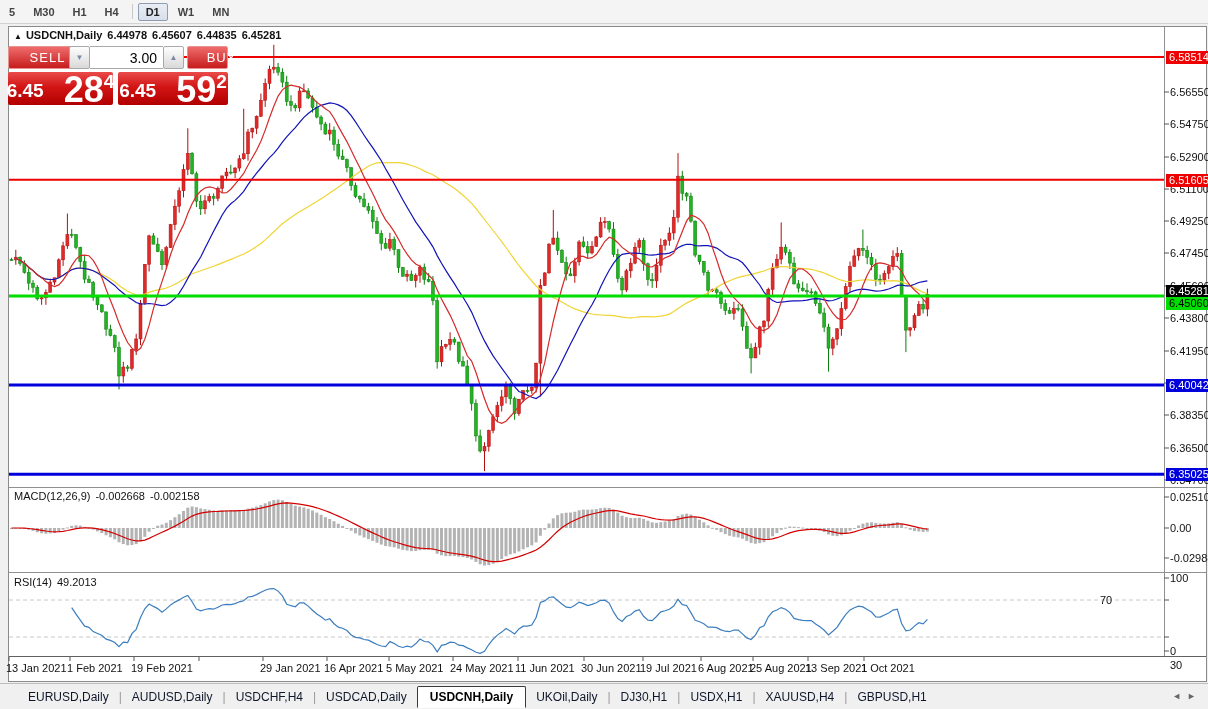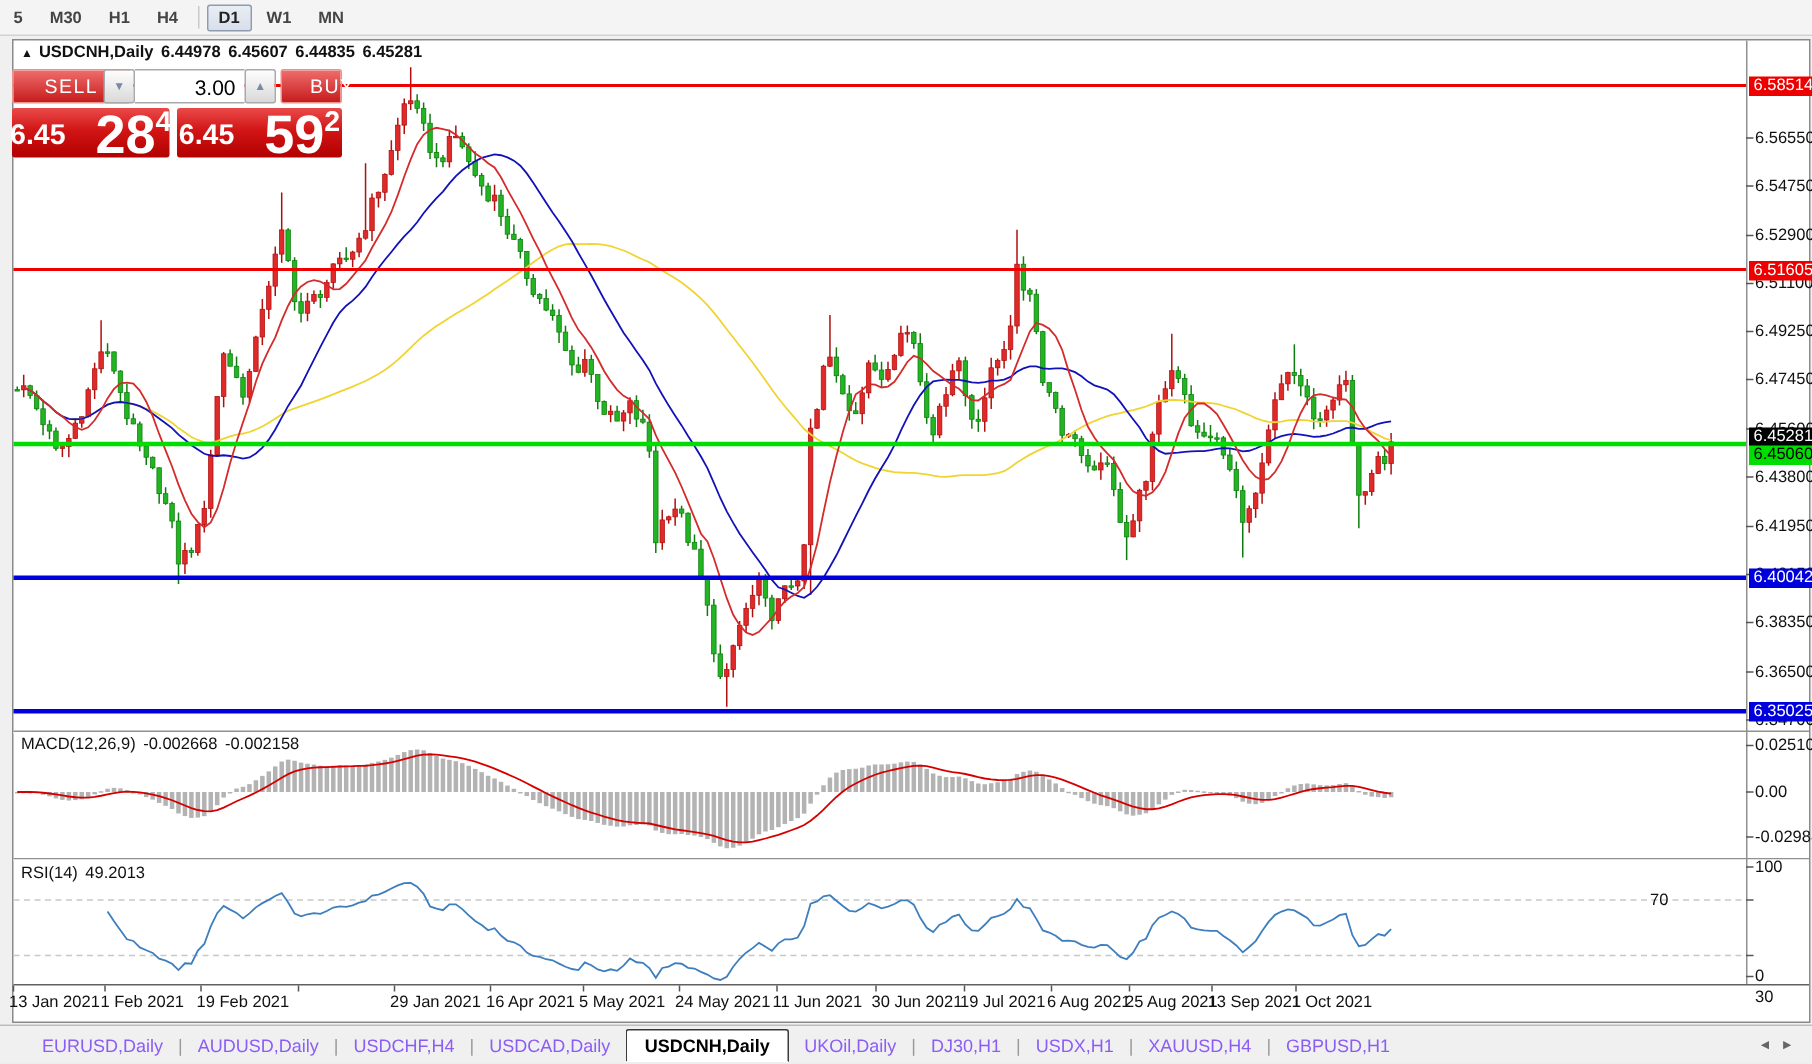--- a/index.html
+++ b/index.html
@@ -43,21 +43,21 @@
   .bigprice .big{font-size:36px;font-weight:bold;line-height:30px;margin-left:20px;}
   .bigprice .sup{font-size:19px;font-weight:bold;margin-bottom:12px;}
   
   .ptick,.itick{position:absolute;left:1170px;font-size:11px;color:#111;white-space:nowrap;}
   .badge{position:absolute;left:1166px;font-size:11px;padding:0 3px;height:13px;line-height:13px;
          white-space:nowrap;}
   .dtick{position:absolute;top:662px;font-size:11px;color:#111;white-space:nowrap;}
   
   #tabbar{position:absolute;left:0;top:683px;width:1208px;height:26px;background:#f0f0f0;
           border-top:1px solid #bdbdbd;display:flex;align-items:center;padding-left:18px;box-sizing:border-box;}
-  .tab{font-size:12px;color:#8b5cf6;padding:3px 10px;white-space:nowrap;}
+  .tab{font-size:12px;color:#0f172a;padding:3px 10px;white-space:nowrap;}
   .tab.active{background:#ffffff;border:1px solid #3a3a3a;border-bottom:1px solid #fff;color:#000;
               font-weight:bold;border-radius:2px 2px 0 0;padding:3px 12px;}
   .tabsep{color:#999;font-size:12px;}
   #tabarrows{position:absolute;right:6px;top:7px;font-size:9px;color:#666;letter-spacing:6px;}
 </style>
 </head>
 <body>
 
 <div id="screen">
 

